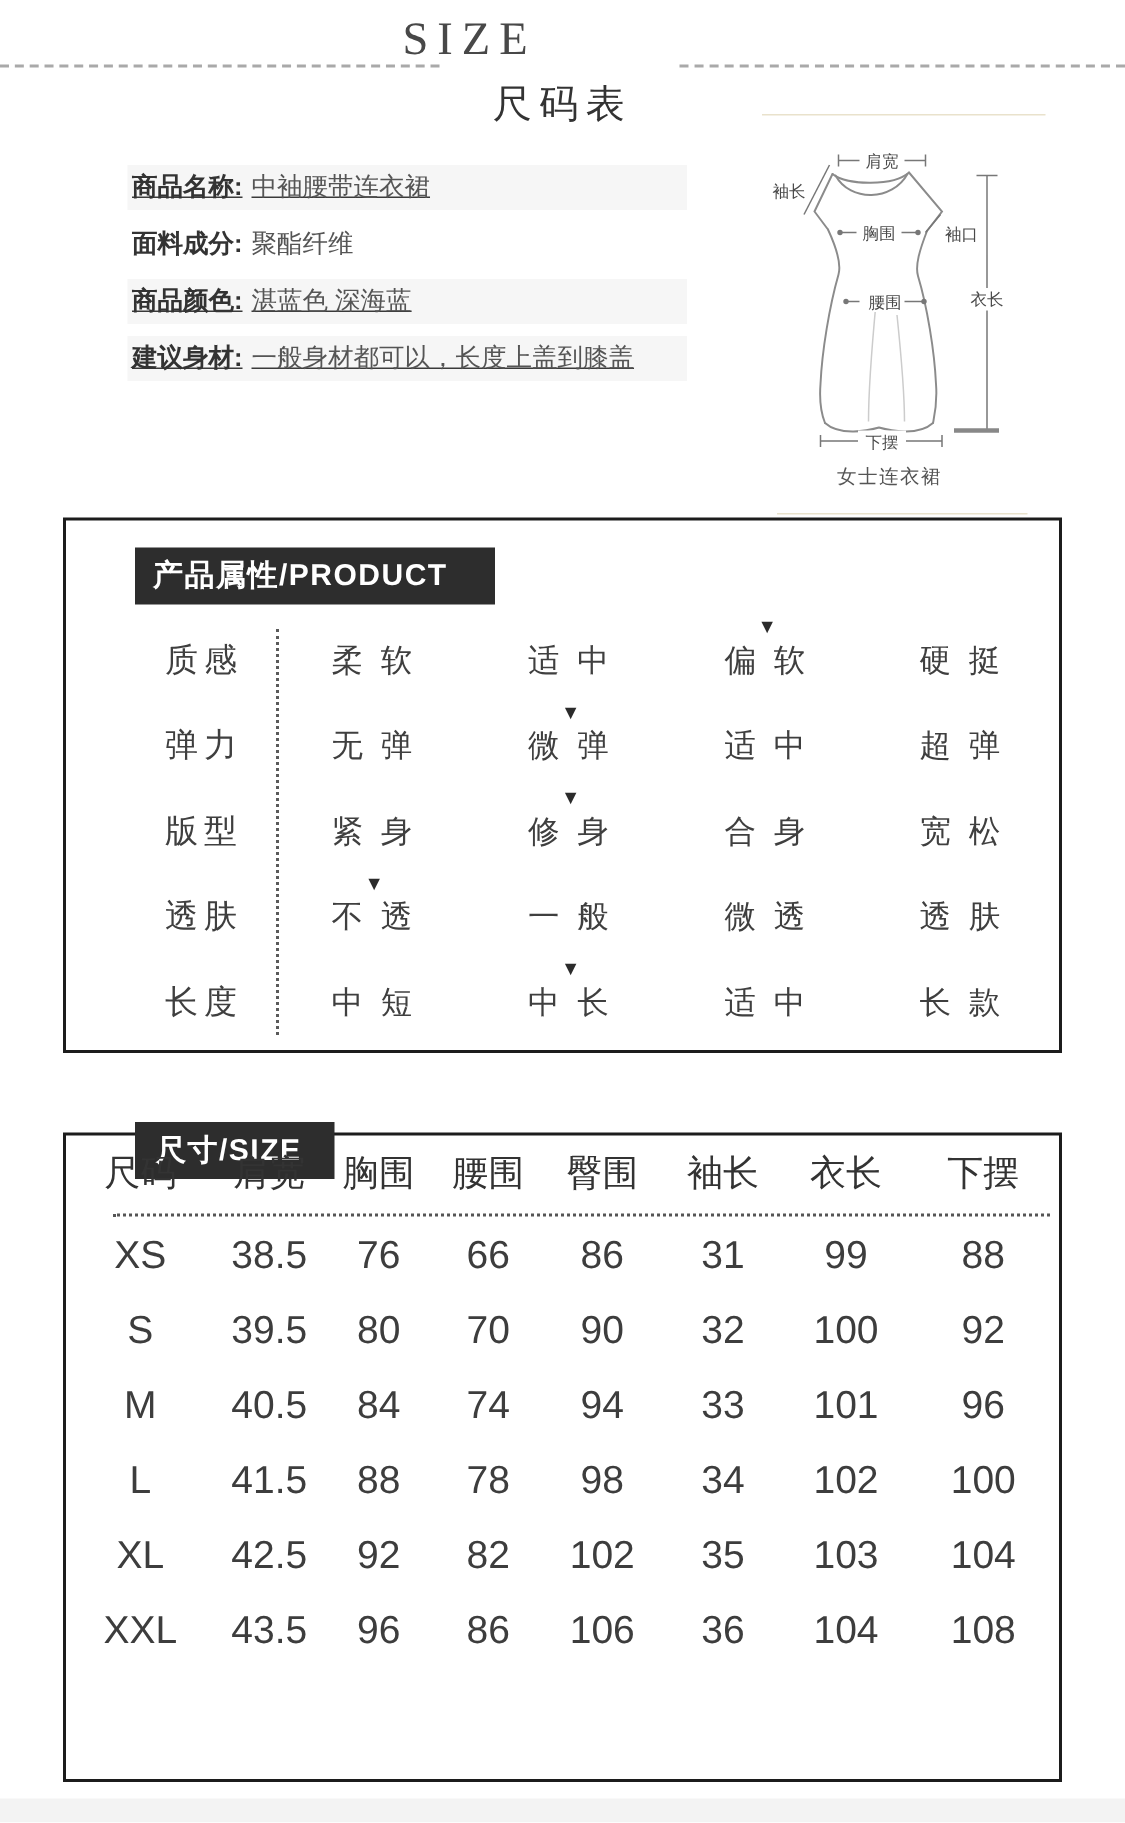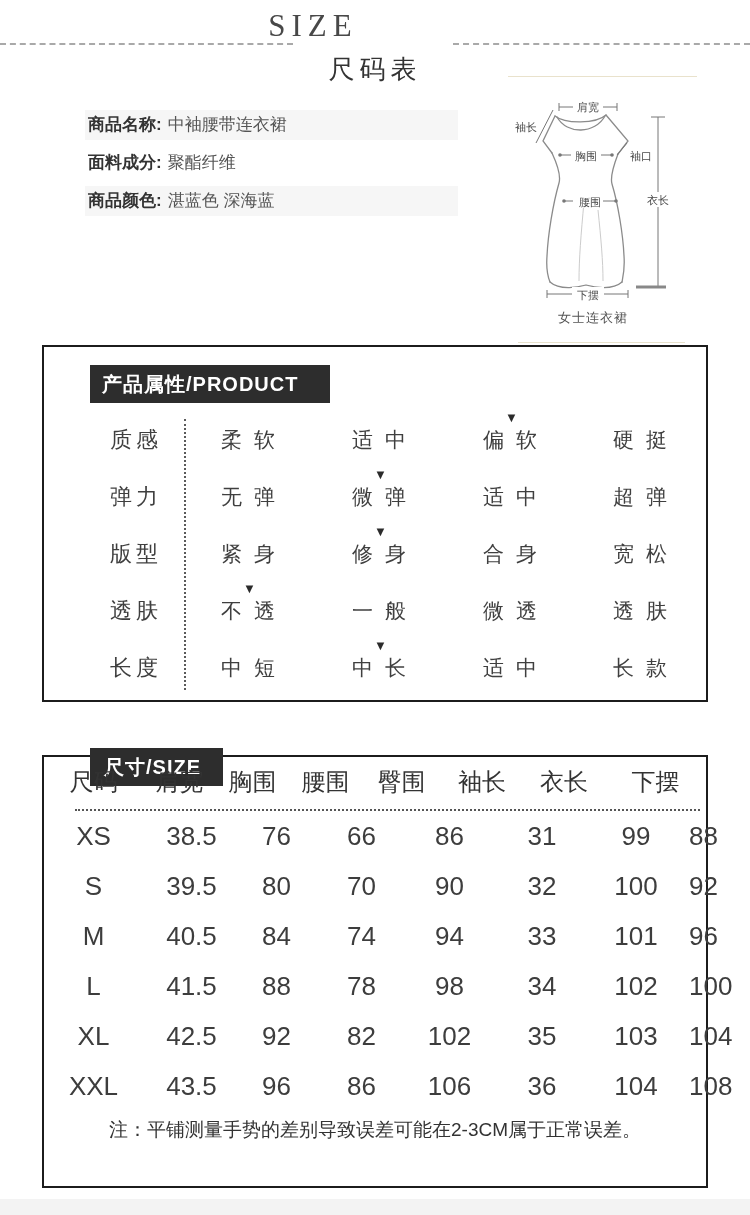--- a/index.html
+++ b/index.html
@@ -13,21 +13,21 @@
   .title-en{position:absolute;top:8px;left:0;width:626px;text-align:center;
             font-family:"Liberation Serif","DejaVu Serif",serif;
             font-size:31px;letter-spacing:6px;color:#484848;font-weight:500;}
   .title-zh{position:absolute;top:52px;left:0;width:750px;text-align:center;
             font-size:26px;letter-spacing:5px;color:#333;font-weight:400;}
 
   
   .info-wrap{position:absolute;left:85px;top:110px;width:373px;}
   .info-row{display:flex;align-items:flex-start;margin-bottom:8px;
             padding:4px 0 4px 3px;min-height:22px;}
-  .info-row.shaded{background:#f6f6f6;}
+  .info-row.shaded{background:#f6f6f6;text-decoration:underline;}
   .info-label{font-weight:bold;color:#333;font-size:17px;line-height:22px;
               white-space:nowrap;margin-right:6px;}
   .info-value{color:#555;font-size:17px;line-height:22px;max-width:310px;}
 
   
   .diagram{position:absolute;left:505px;top:74px;width:195px;height:272px;}
   .tan-line{position:absolute;height:0;border-top:1px solid #e9e2cc;}
   .tan-top{left:3px;top:2px;width:189px;}
   .tan-bottom{left:13px;top:268px;width:167px;}
   .diagram svg{position:absolute;left:0;top:10px;}
@@ -58,21 +58,21 @@
   .attr-option.selected .sel-marker{display:block;}
 
   
   .size-tag{position:absolute;left:46px;top:-9px;width:119px;padding-left:14px;}
   .size-table{position:absolute;left:0;top:0;right:0;}
   .s-row{display:grid;grid-template-columns:99px 73px 73px 73px 79px 82px 82px 1fr;}
   .s-head{height:50px;}
   .s-head .cell{font-size:24px;color:#333;font-weight:500;}
   .cell{text-align:center;align-self:center;}
   .table-dots{margin:2px 6px 0 31px;border-top:2px dotted #555;height:0;}
-  .s-data{height:50px;gap:12px;}
+  .s-data{height:50px;}
   .s-data .cell{font-size:26px;color:#3d3d3d;}
   .table-note{margin-top:6px;text-align:center;font-size:19px;color:#333;line-height:26px;}
 
   .footer-strip{position:absolute;left:0;top:1199px;width:750px;height:16px;background:#f3f3f3;}
 </style>
 </head>
 <body>
 
 <div class="dash-line dash-left"></div>
 <div class="dash-line dash-right"></div>
@@ -84,20 +84,24 @@
     <span class="info-label">商品名称:</span>
     <span class="info-value">中袖腰带连衣裙</span>
   </div>
     <div class="info-row">
     <span class="info-label">面料成分:</span>
     <span class="info-value">聚酯纤维</span>
   </div>
     <div class="info-row shaded">
     <span class="info-label">商品颜色:</span>
     <span class="info-value">湛蓝色 深海蓝</span>
+  </div>
+    <div class="info-row shaded">
+    <span class="info-label">建议身材:</span>
+    <span class="info-value">一般身材都可以，长度上盖到膝盖</span>
   </div>
   </div>
 
 <div class="diagram">
   <div class="tan-line tan-top"></div>
   <div class="tan-line tan-bottom"></div>
   <svg width="195" height="250" viewBox="0 0 195 250">
 
     <g stroke="#8b8b8b" stroke-width="1.3" fill="none" stroke-linecap="round">
       <path d="M50,32 C60,40 91,40 101,31"></path>
@@ -260,17 +264,16 @@
           <div class="cell">XXL</div>
           <div class="cell">43.5</div>
           <div class="cell">96</div>
           <div class="cell">86</div>
           <div class="cell">106</div>
           <div class="cell">36</div>
           <div class="cell">104</div>
           <div class="cell">108</div>
         </div>
       </div>
-    <div class="table-note">注：平铺测量手势的差别导致误差可能在2-3CM属于正常误差。</div>
   </div>
 </div>
 
 <div class="footer-strip"></div>
 
 </body></html>

